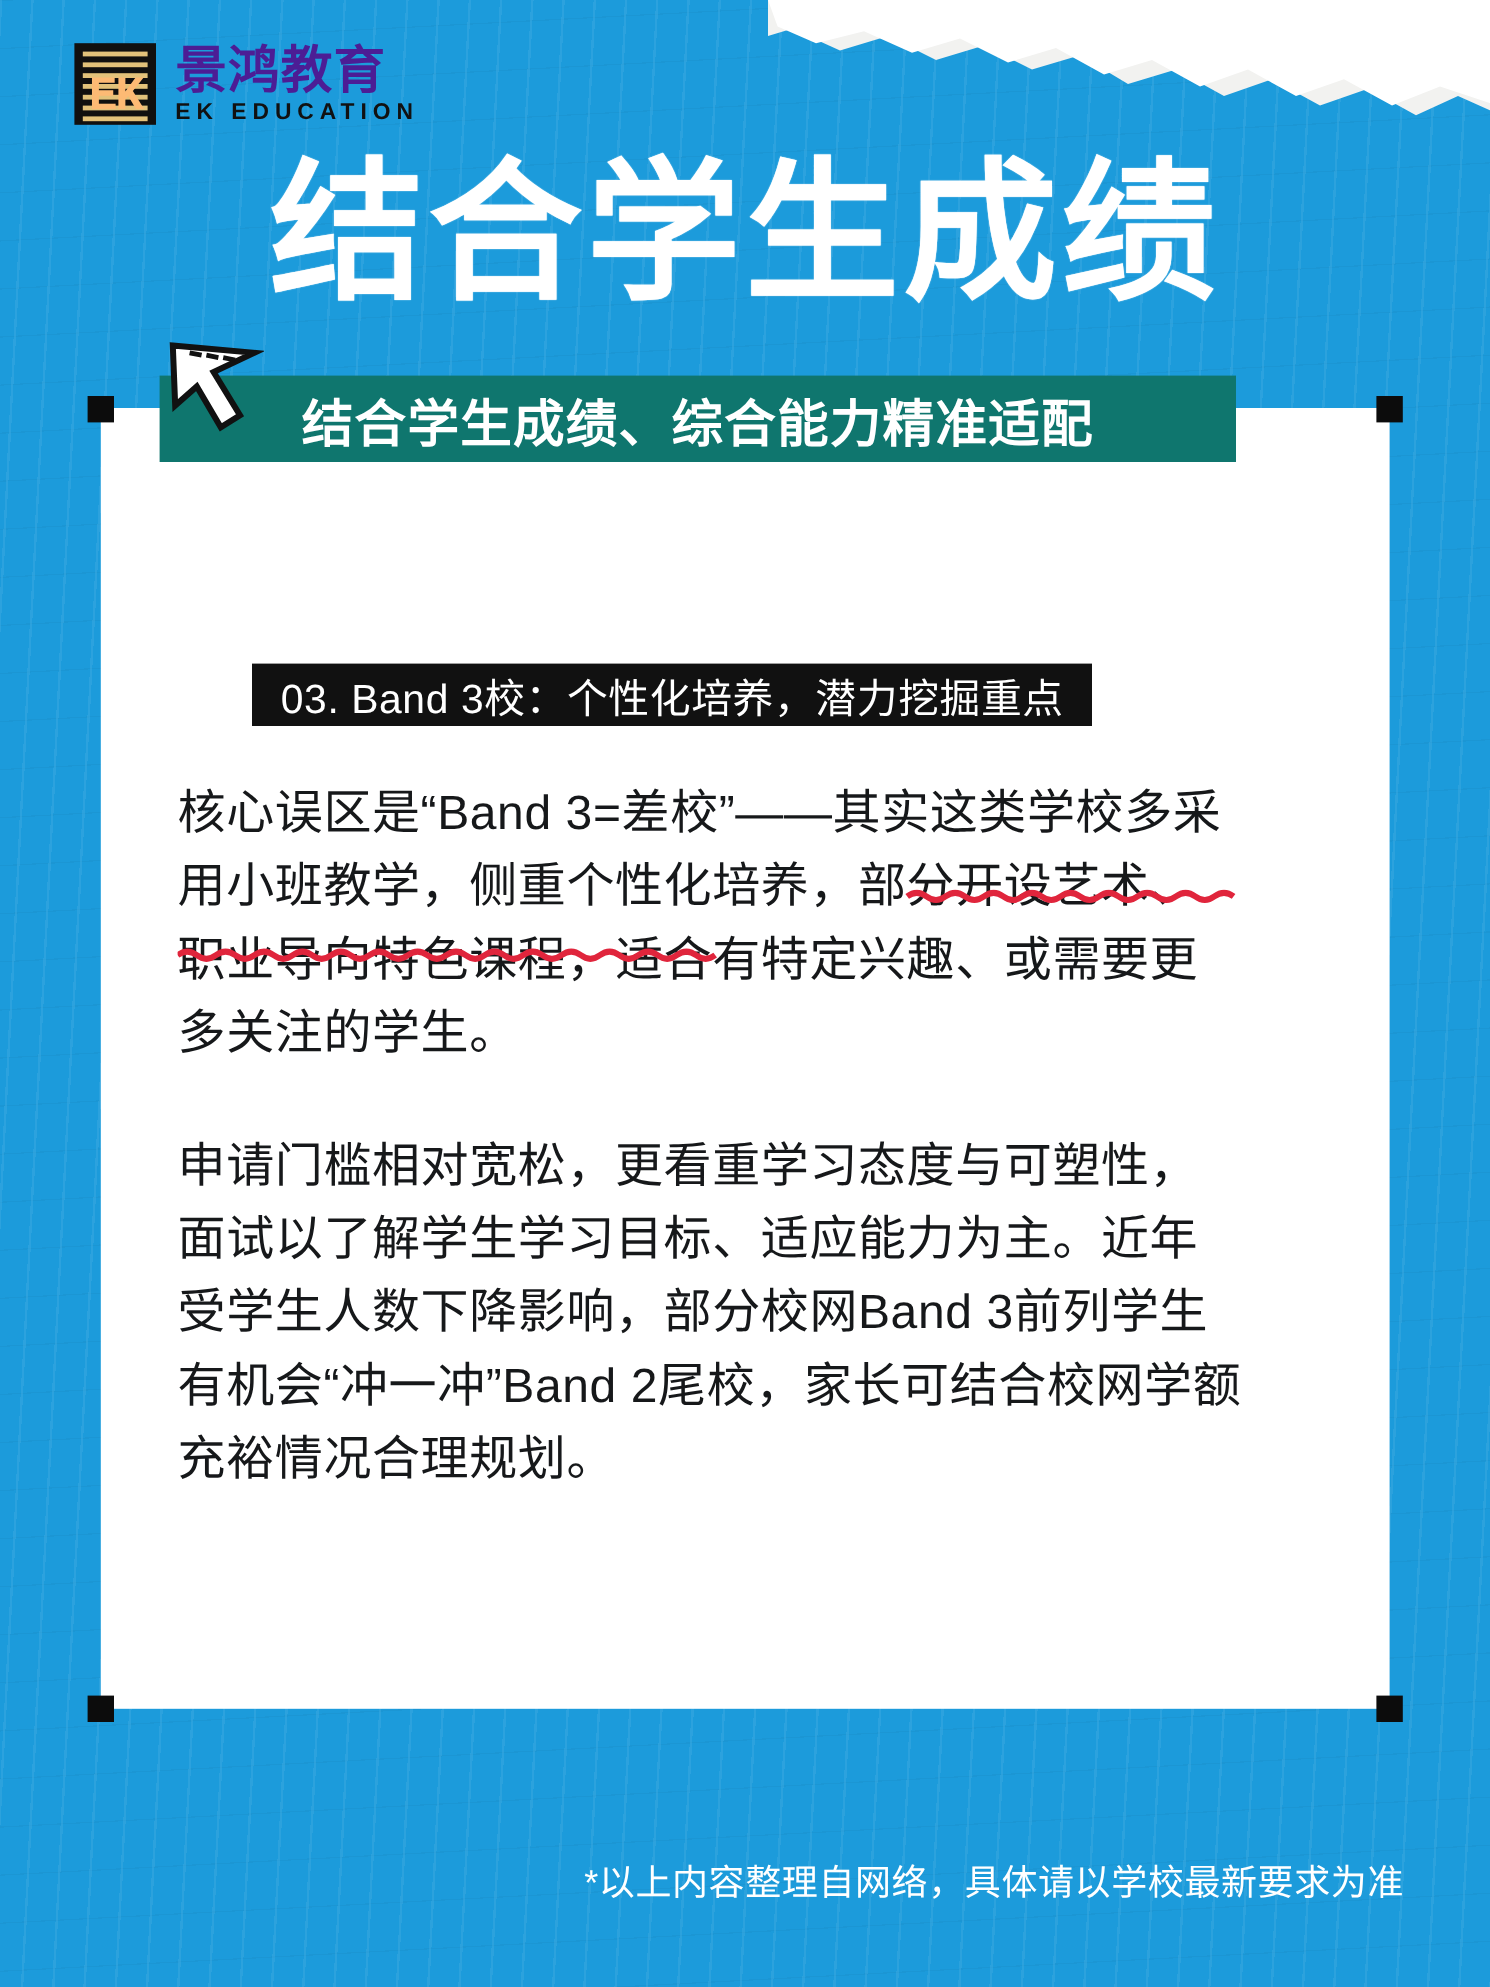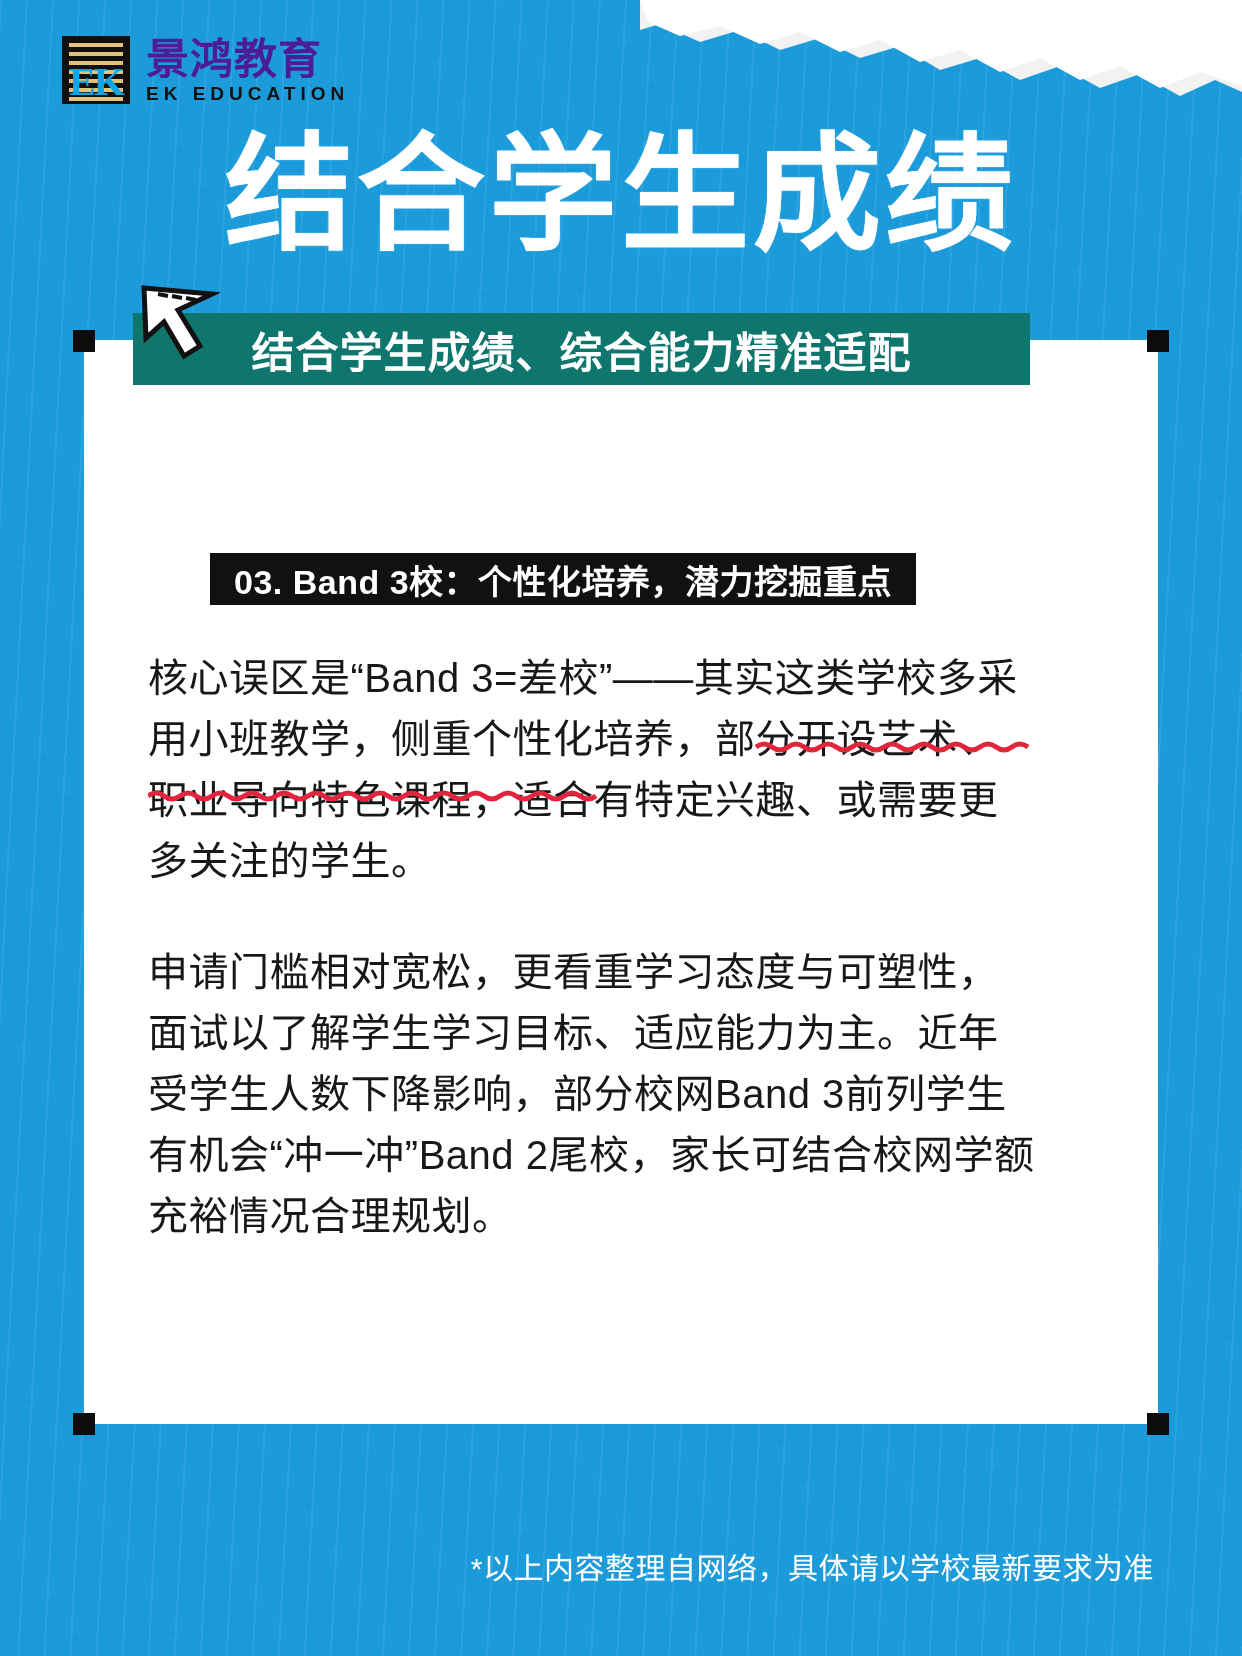--- a/index.html
+++ b/index.html
@@ -51,25 +51,25 @@
   .logo-mark .bars i {
     position: absolute;
     left: 0;
     width: 100%;
     height: 4px;
     background: #e3c27a;
   }
   .logo-mark .ek {
     position: absolute;
     inset: 0;
-    color: #0ea5e9;
+    color: #fdba74;
     font-weight: 700;
     font-size: 40px;
     line-height: 1;
-    font-family: Liberation Serif, serif;
+    font-family: Liberation Mono, monospace;
     letter-spacing: -2px;
     display: flex;
     align-items: center;
     justify-content: center;
     margin-top: 23px;
   }
   .logo-text-wrap {
     display: flex;
     flex-direction: column;
     justify-content: center;
@@ -167,21 +167,21 @@
     height: 52px;
     background: #111111;
     display: flex;
     align-items: center;
     padding: 0 24px;
     z-index: 7;
   }
   .section-tag span {
     color: #ffffff;
     font-size: 34px;
-    font-weight: 700;
+    font-weight: 400;
     letter-spacing: 0.5px;
     white-space: nowrap;
   }
 
   
   .body-copy {
     position: absolute;
     left: 148px;
     top: 648px;
     width: 890px;
@@ -201,21 +201,21 @@
     left: 148px;
     top: 741px;
     width: 448px;
     height: 14px;
     z-index: 8;
   }
 
   
   .footnote {
     position: absolute;
-    right: 88px;
+    right: 72px;
     bottom: 68px;
     color: #ffffff;
     font-size: 30px;
     letter-spacing: 0.5px;
     z-index: 8;
     white-space: nowrap;
   }
 
   
   .bg-streaks {

